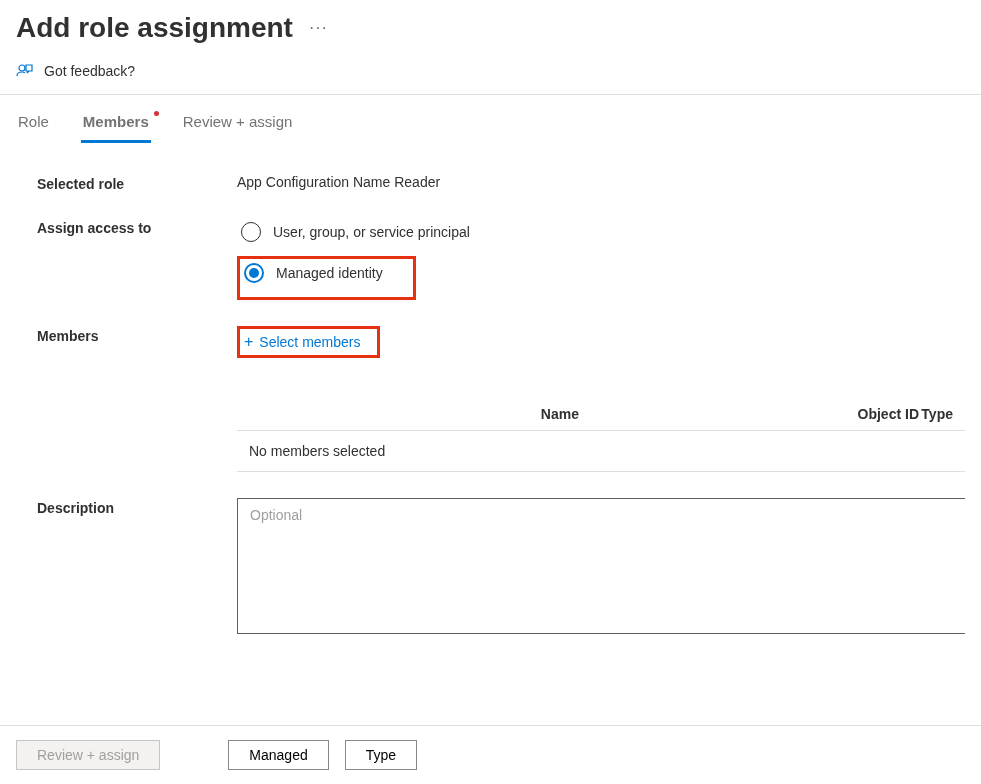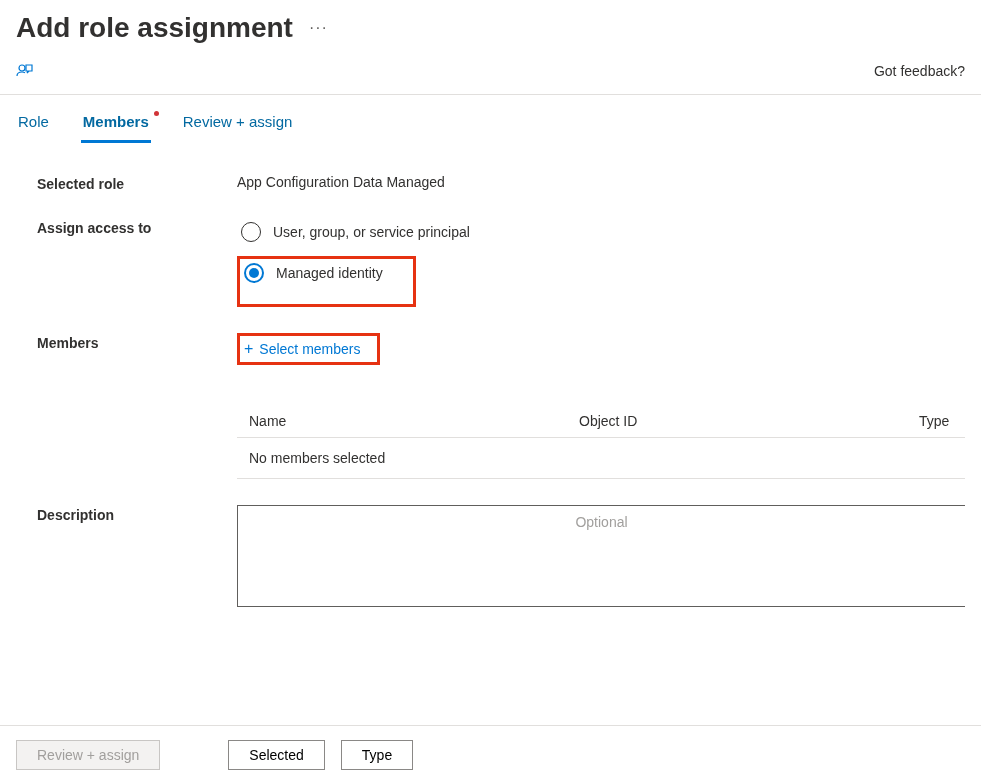--- a/index.html
+++ b/index.html
@@ -31,21 +31,20 @@
       color: #605e5c;
       font-size: 16px;
       letter-spacing: 1px;
       cursor: pointer;
     }
     .feedback-bar {
       padding: 10px 16px 14px 16px;
       display: flex;
       align-items: center;
       gap: 10px;
-      justify-content: space-between;
     }
     .feedback-icon {
       width: 18px;
       height: 18px;
       display: inline-flex;
       align-items: center;
       justify-content: center;
     }
     .feedback-link {
       color: #323130;
@@ -58,21 +57,21 @@
       margin: 0;
     }
     .tabs {
       display: flex;
       gap: 30px;
       padding: 10px 16px 0 16px;
       border-bottom: 1px solid transparent;
     }
     .tab {
       padding: 8px 2px 10px 2px;
-      color: #0369a1;
+      color: #737373;
       font-size: 15px;
       cursor: pointer;
       position: relative;
       border-bottom: 3px solid transparent;
     }
     .tab.active {
       font-weight: 600;
       border-bottom: 3px solid #0078d4;
     }
     .tab .dot {
@@ -110,21 +109,21 @@
     }
     .radio-option {
       display: flex;
       align-items: center;
       gap: 12px;
       cursor: pointer;
       padding: 4px 8px 4px 4px;
     }
     .radio-option.highlighted {
       border: 3px solid #e63212;
-      padding: 4px 30px 21px 4px;
+      padding: 4px 30px 14px 4px;
       width: fit-content;
     }
     .radio-circle {
       width: 20px;
       height: 20px;
       border: 1px solid #323130;
       border-radius: 50%;
       display: inline-flex;
       align-items: center;
       justify-content: center;
@@ -156,45 +155,45 @@
       font-size: 16px;
       font-weight: 300;
     }
     .members-table {
       margin-top: 40px;
     }
     .table-header {
       display: flex;
       padding: 8px 12px;
       border-bottom: 1px solid #e1dfdd;
-      font-weight: 400;
+      font-weight: 700;
+      text-align: right;
     }
     .col-name { width: 330px; }
     .col-objectid { width: 340px; }
     .col-type { flex: 1; }
     .table-row {
       padding: 12px;
       border-bottom: 1px solid #e1dfdd;
       color: #323130;
     }
     .description-row {
       display: flex;
       margin-top: 22px;
     }
     .desc-textarea {
       flex: 1;
       border: 1px solid #605e5c;
       border-right: none;
       padding: 8px 12px;
       font-family: inherit;
       font-size: 14px;
-      height: 102px;
+      height: 136px;
       resize: none;
       color: #323130;
-      text-align: center;
     }
     .desc-textarea::placeholder {
       color: #a19f9d;
     }
     .footer {
       position: absolute;
       bottom: 0;
       left: 0;
       right: 0;
       border-top: 1px solid #e1dfdd;
@@ -248,21 +247,21 @@
     <span>Members</span>
     <span class="dot"></span>
   </div>
   <div class="tab">Review + assign</div>
 </div>
 
 <div class="content">
 
   <div class="row">
     <div class="row-label">Selected role</div>
-    <div class="row-value">App Configuration Data Managed</div>
+    <div class="row-value">App Configuration Name Reader</div>
   </div>
 
   <div class="row">
     <div class="row-label">Assign access to</div>
     <div class="row-value">
       <div class="radio-group">
         <label class="radio-option">
           <span class="radio-circle"></span>
           <span>User, group, or service principal</span>
         </label>
@@ -300,15 +299,15 @@
   <div class="description-row">
     <div class="row-label">Description</div>
     <textarea class="desc-textarea" placeholder="Optional" style=""></textarea>
   </div>
 
 </div>
 
 <div class="footer">
   <button class="btn disabled">Review + assign</button>
   <span class="btn-gap"></span>
-  <button class="btn">Selected</button>
+  <button class="btn">Managed</button>
   <button class="btn">Type</button>
 </div>
 
 </body></html>

